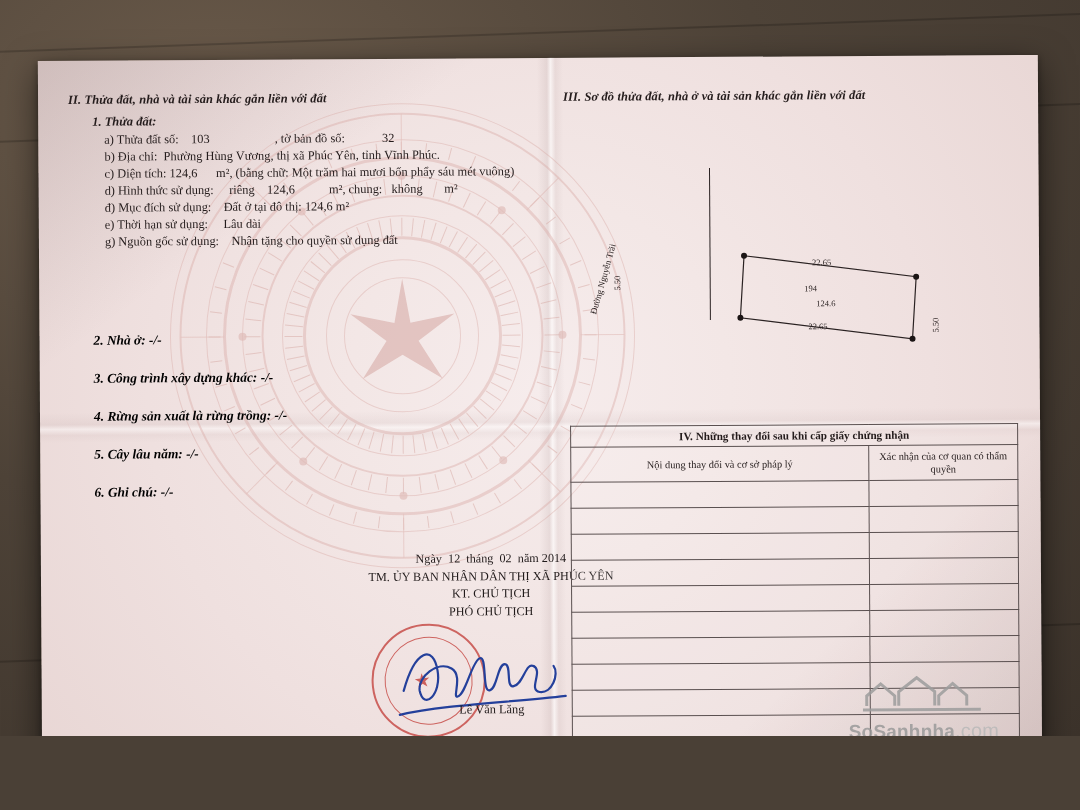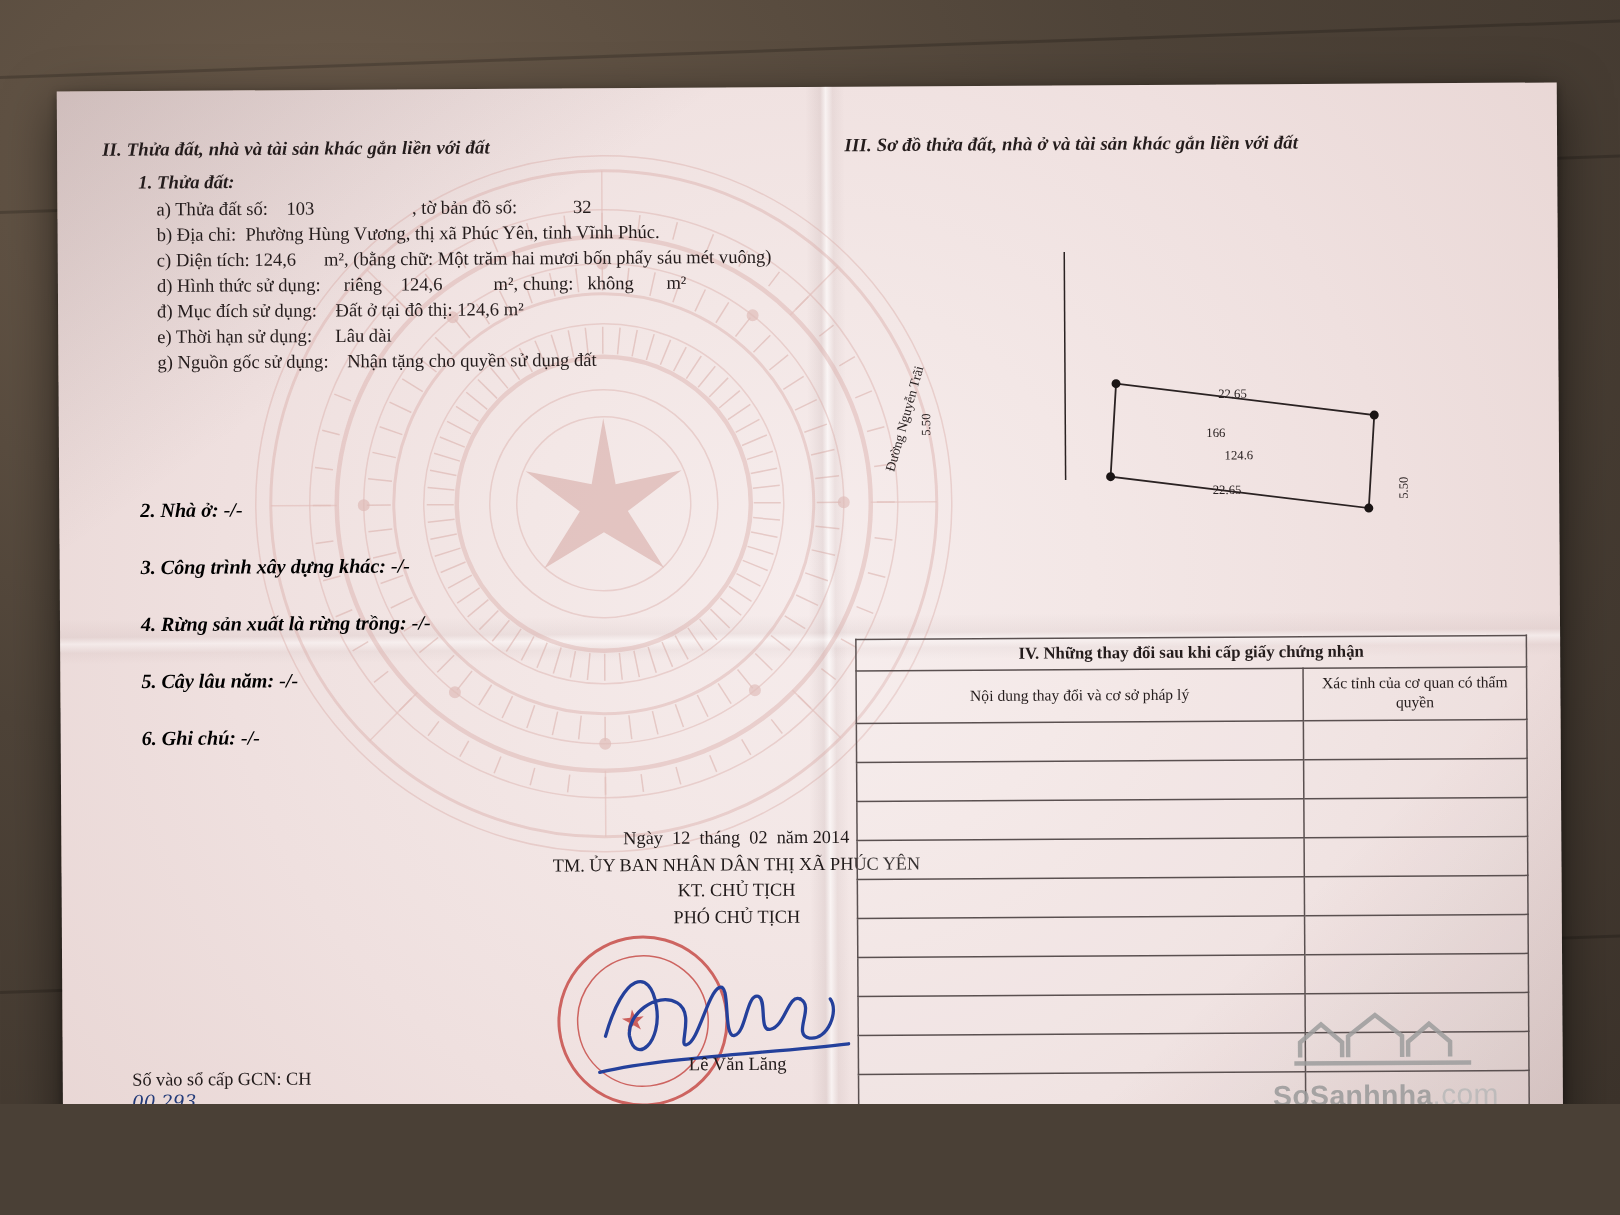--- a/index.html
+++ b/index.html
@@ -558,21 +558,21 @@
         <circle cx="348" cy="178" r="3" fill="#1b1515"></circle>
         <circle cx="176" cy="156" r="3" fill="#1b1515"></circle>
       </svg>
 
       <div class="dg-road" style="left:24px; top:150px;">Đường Nguyễn Trãi</div>
 
       <div class="dg-label dg-vert" style="left:48px; top:128px;">5.50</div>
 
       <div class="dg-label" style="left:248px; top:96px;">22.65</div>
 
-      <div class="dg-label" style="left:240px; top:122px;">166</div>
+      <div class="dg-label" style="left:240px; top:122px;">194</div>
 
       <div class="dg-label" style="left:236px; top:137px;margin-left:16px;">124.6</div>
 
       <div class="dg-label" style="left:244px; top:160px;">22.65</div>
 
       <div class="dg-label dg-vert" style="left:366px; top:172px;">5.50</div>
     </div>
 
     <div id="signblock">
       <div class="sg">Ngày  12  tháng  02  năm 2014</div>
@@ -587,33 +587,29 @@
     <svg id="signature-scribble" viewBox="0 0 200 120">
       <g fill="none" stroke="#24409b" stroke-width="2.2" stroke-linecap="round">
         <path d="M10,72 C22,30 40,26 44,52 C48,76 30,92 26,72 C24,58 44,42 58,50 C70,57 58,80 64,78 C72,76 78,44 86,40 C94,36 88,74 96,72 C104,70 104,44 112,46 C118,48 112,70 120,68 C130,66 132,44 140,48"></path>
         <path d="M140,48 C150,53 134,72 146,74 C158,76 166,56 160,48"></path>
         <path d="M6,96 C50,86 120,84 172,78"></path>
       </g>
     </svg>
 
     <div id="signer-name">Lê Văn Lăng</div>
 
-    <div id="so-vao-so">
-      <span>Số vào sổ cấp GCN: CH</span>
-      <span class="hand">00.293</span>
-    </div>
 
     <table id="table4">
       <tbody>
         <tr>
           <td class="t4-head" colspan="2">IV. Những thay đổi sau khi cấp giấy chứng nhận</td>
         </tr>
         <tr>
           <td class="t4-sub" style="width:300px;">Nội dung thay đổi và cơ sở pháp lý</td>
-          <td class="t4-sub" style="width:146px;">Xác tỉnh của cơ quan có thẩm quyền</td>
+          <td class="t4-sub" style="width:146px;">Xác nhận của cơ quan có thẩm quyền</td>
         </tr>
         <tr class="t4-row">
             <td></td>
             <td></td>
           </tr>
         <tr class="t4-row">
             <td></td>
             <td></td>
           </tr>
         <tr class="t4-row">

